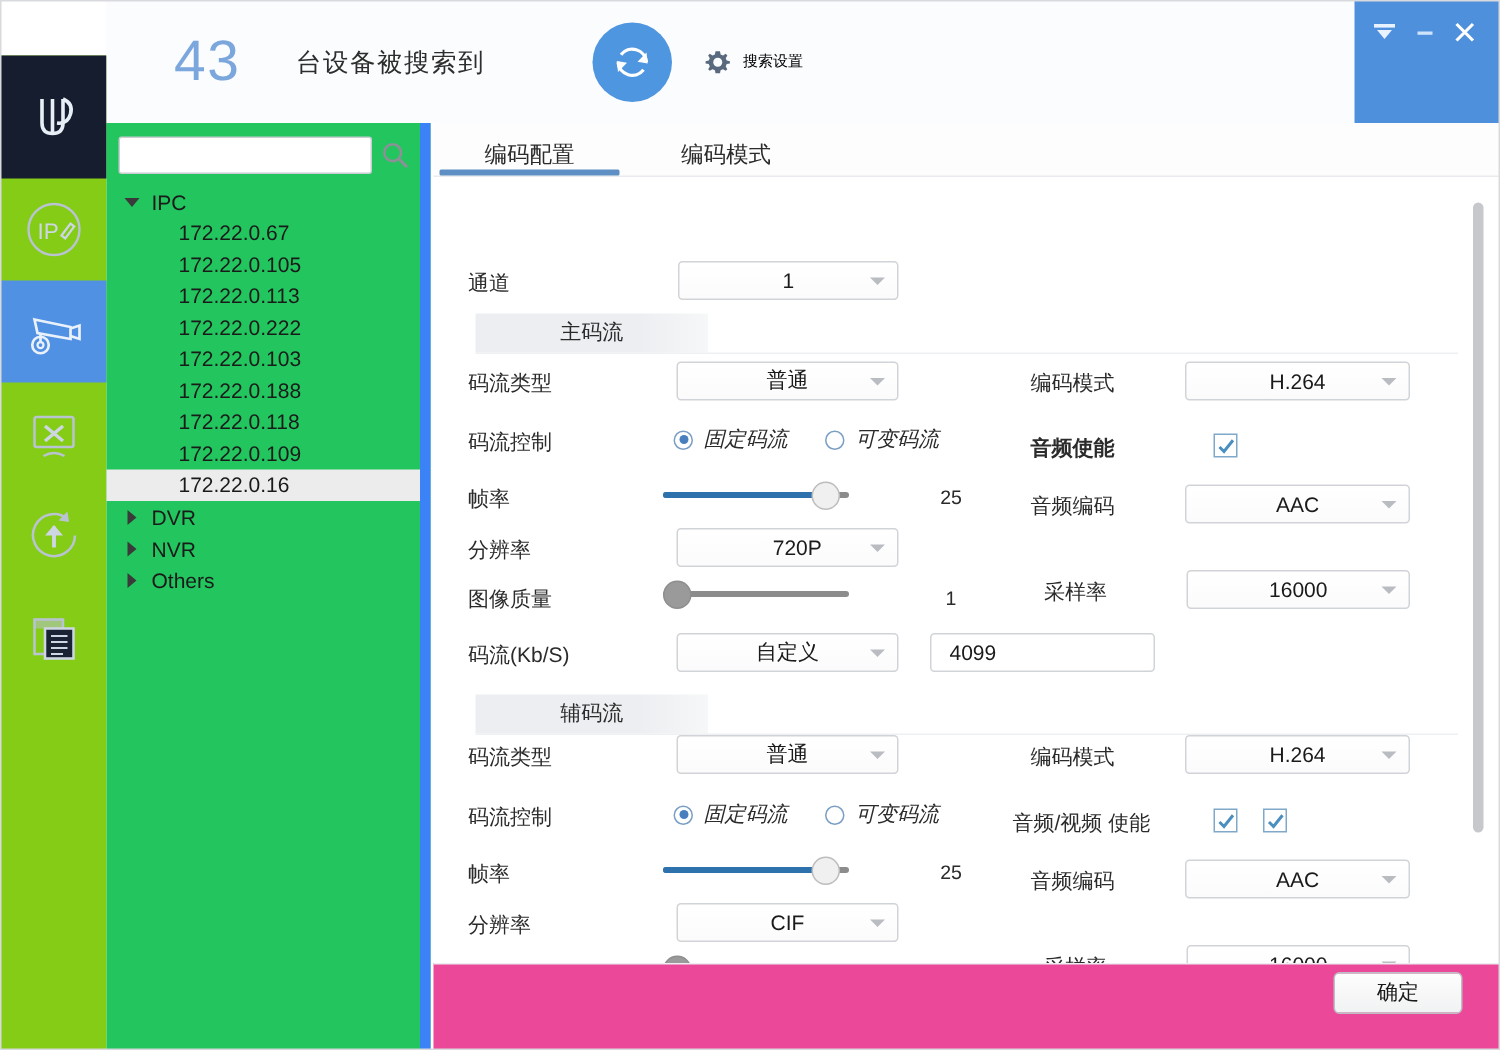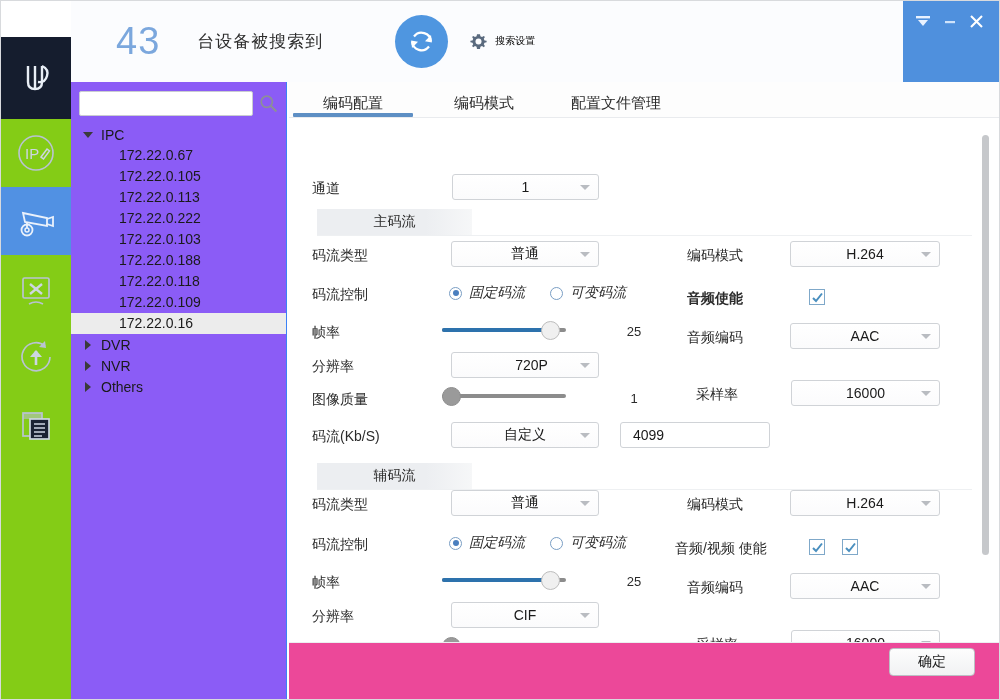--- a/index.html
+++ b/index.html
@@ -79,22 +79,22 @@
   .wc-btn {
     width: 24px; height: 24px;
     display: flex; align-items: center; justify-content: center;
     cursor: pointer;
   }
 
   
   .tree-panel {
     position: absolute; left: 71px; top: 82px;
     width: 216px; height: 618px;
-    background: #8b5cf6;
-    border-right: 1px solid #3b82f6;
+    background: #22c55e;
+    border-right: 7px solid #3b82f6;
   }
   .search-row {
     display: flex; align-items: center;
     padding: 9px 8px 0 8px;
   }
   .search-input {
     width: 180px; height: 25px;
     border: 1px solid #c9ccd1;
     border-radius: 2px;
     background: #fff;
@@ -445,21 +445,20 @@
         <span>Others</span>
       </div>
     </div>
   </div>
 
   <div class="content">
 
     <div class="tabbar">
       <div class="tab t1 active">编码配置</div>
       <div class="tab t2">编码模式</div>
-      <div class="tab t3">配置文件管理</div>
     </div>
 
     <div class="formarea">
 
       <div class="scrolltrack"></div>
       <div class="scrollthumb"></div>
 
       <div class="lbl" style="left:23px; top:62px;">通道</div>
       <div class="sel" style="left:163px; top:56px; width:147px;">
         <span>1</span>

